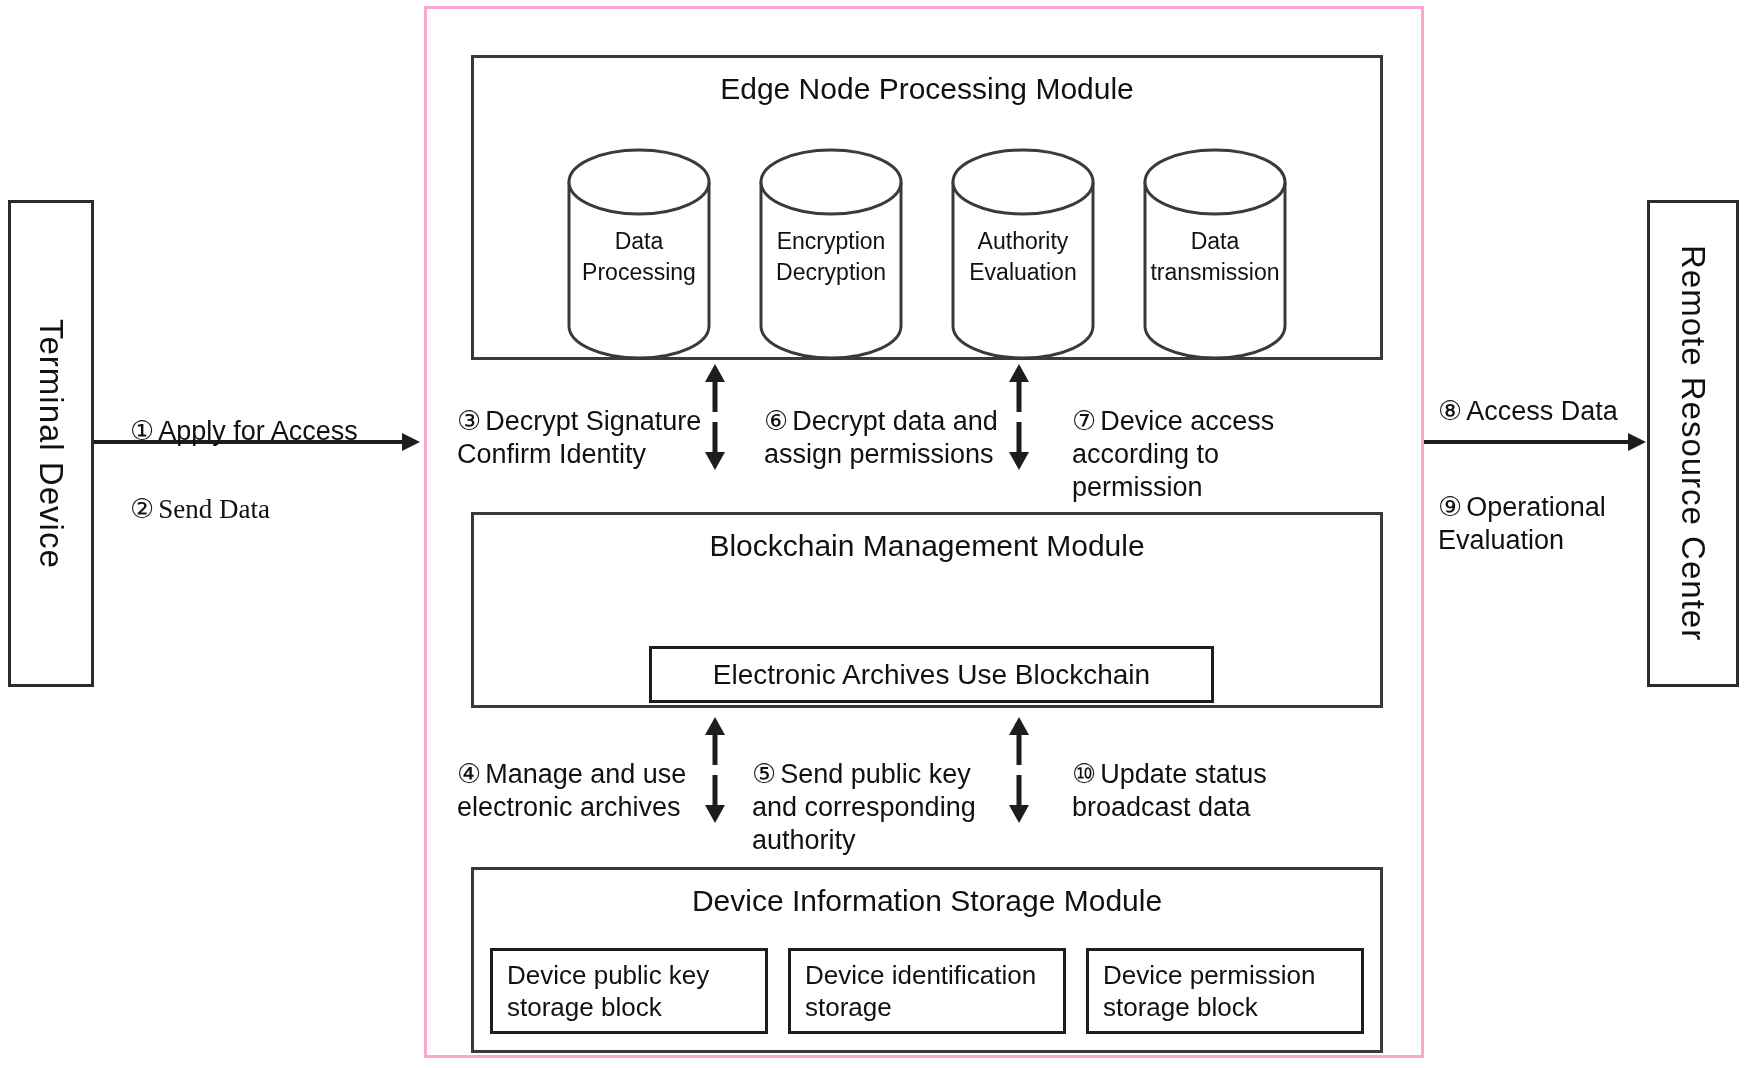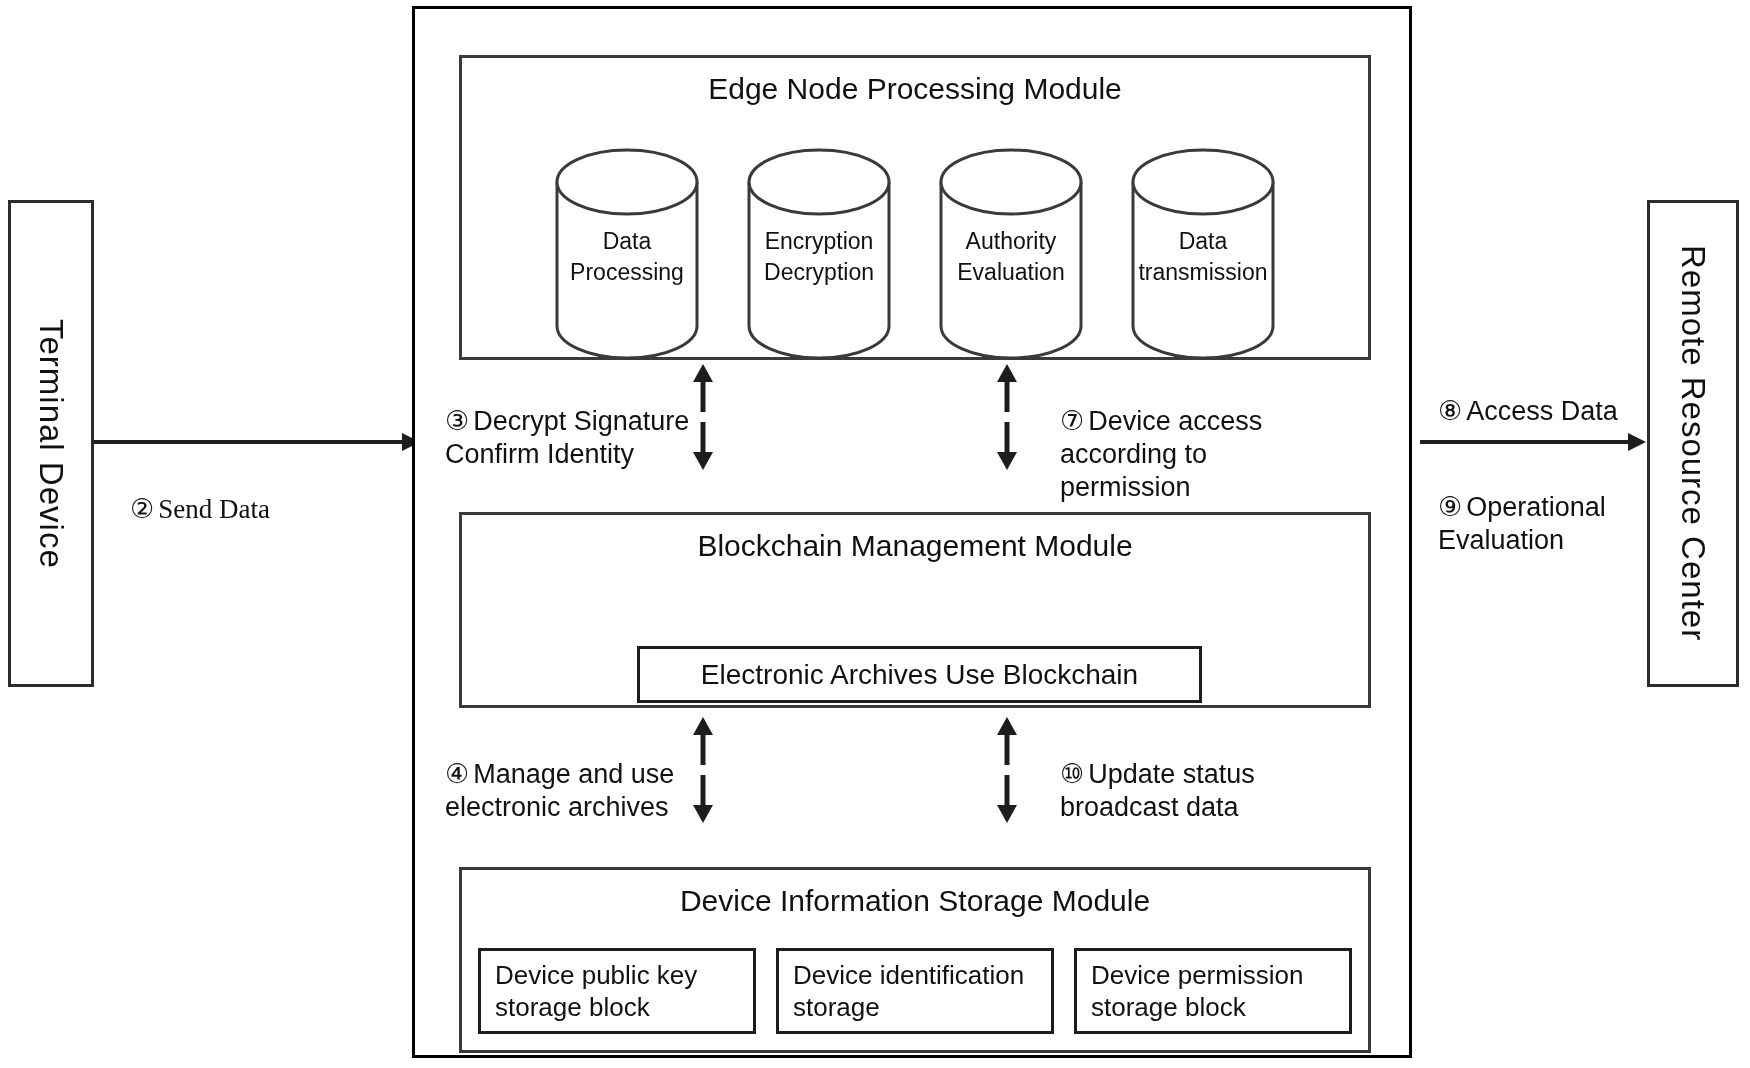--- a/index.html
+++ b/index.html
@@ -33,23 +33,23 @@
     letter-spacing: 1px;
     white-space: nowrap;
     line-height: 1;
   }
   #terminal-device { left: 8px;   top: 200px; width: 86px;  height: 487px; }
   #remote-center   { left: 1647px; top: 200px; width: 92px; height: 487px; }
 
   
   #system-frame {
     position: absolute;
-    left: 412px; top: 6px;
+    left: 424px; top: 6px;
     width: 1000px; height: 1052px;
-    border: 3px solid #000000;
+    border: 3px solid #f9a8d4;
     background: #ffffff;
   }
 
   
   .module {
     position: absolute;
     border: 3px solid #3a3a3a;
     background: #ffffff;
   }
   .module-title {
@@ -166,20 +166,23 @@
   <svg style="position:absolute;left:94px;top:430px;width:330px;height:24px;">
     <line x1="0" y1="12" x2="312" y2="12" stroke="#1d1d1d" stroke-width="4"></line>
     <polygon points="326,12 308,3 308,21" fill="#1d1d1d"></polygon>
   </svg>
 
   <svg style="position:absolute;left:1420px;top:430px;width:232px;height:24px;">
     <line x1="0" y1="12" x2="212" y2="12" stroke="#1d1d1d" stroke-width="4"></line>
     <polygon points="226,12 208,3 208,21" fill="#1d1d1d"></polygon>
   </svg>
 
+  <div class="side-step" style="left:130px; top:382px; width:290px;">
+    <span class="circ-num">①</span><span>Apply for Access</span>
+  </div>
   <div class="side-step" style="left:130px; top:460px; width:290px;font-family:Liberation Serif, serif;">
     <span class="circ-num">②</span><span>Send Data</span>
   </div>
 
   <div class="side-step" style="left:1438px; top:362px; width:210px;">
     <span class="circ-num">⑧</span><span>Access Data</span>
   </div>
   <div class="side-step" style="left:1438px; top:458px; width:210px;">
     <span class="circ-num">⑨</span><span>Operational
 Evaluation</span>
@@ -244,20 +247,24 @@
 Confirm Identity</span>
     </div>
 
     <svg class="arrow-pair" style="left:268px; top:355px;">
       <line x1="20" y1="48" x2="20" y2="8" stroke="#1d1d1d" stroke-width="5"></line>
       <polygon points="20,0 10,18 30,18" fill="#1d1d1d"></polygon>
       <line x1="20" y1="58" x2="20" y2="96" stroke="#1d1d1d" stroke-width="5"></line>
       <polygon points="20,106 10,88 30,88" fill="#1d1d1d"></polygon>
     </svg>
 
+    <div class="step-group" style="left:337px; top:363px; width:250px;">
+      <span class="circ-num">⑥</span><span>Decrypt data and
+assign permissions</span>
+    </div>
 
     <svg class="arrow-pair" style="left:572px; top:355px;">
       <line x1="20" y1="48" x2="20" y2="8" stroke="#1d1d1d" stroke-width="5"></line>
       <polygon points="20,0 10,18 30,18" fill="#1d1d1d"></polygon>
       <line x1="20" y1="58" x2="20" y2="96" stroke="#1d1d1d" stroke-width="5"></line>
       <polygon points="20,106 10,88 30,88" fill="#1d1d1d"></polygon>
     </svg>
 
     <div class="step-group" style="left:645px; top:363px; width:290px;">
       <span class="circ-num">⑦</span><span>Device access
@@ -278,20 +285,25 @@
 electronic archives</span>
     </div>
 
     <svg class="arrow-pair" style="left:268px; top:708px;">
       <line x1="20" y1="48" x2="20" y2="8" stroke="#1d1d1d" stroke-width="5"></line>
       <polygon points="20,0 10,18 30,18" fill="#1d1d1d"></polygon>
       <line x1="20" y1="58" x2="20" y2="96" stroke="#1d1d1d" stroke-width="5"></line>
       <polygon points="20,106 10,88 30,88" fill="#1d1d1d"></polygon>
     </svg>
 
+    <div class="step-group" style="left:325px; top:716px; width:250px;">
+      <span class="circ-num">⑤</span><span>Send public key
+and corresponding
+authority</span>
+    </div>
 
     <svg class="arrow-pair" style="left:572px; top:708px;">
       <line x1="20" y1="48" x2="20" y2="8" stroke="#1d1d1d" stroke-width="5"></line>
       <polygon points="20,0 10,18 30,18" fill="#1d1d1d"></polygon>
       <line x1="20" y1="58" x2="20" y2="96" stroke="#1d1d1d" stroke-width="5"></line>
       <polygon points="20,106 10,88 30,88" fill="#1d1d1d"></polygon>
     </svg>
 
     <div class="step-group" style="left:645px; top:716px; width:250px;">
       <span class="circ-num">⑩</span><span>Update status

